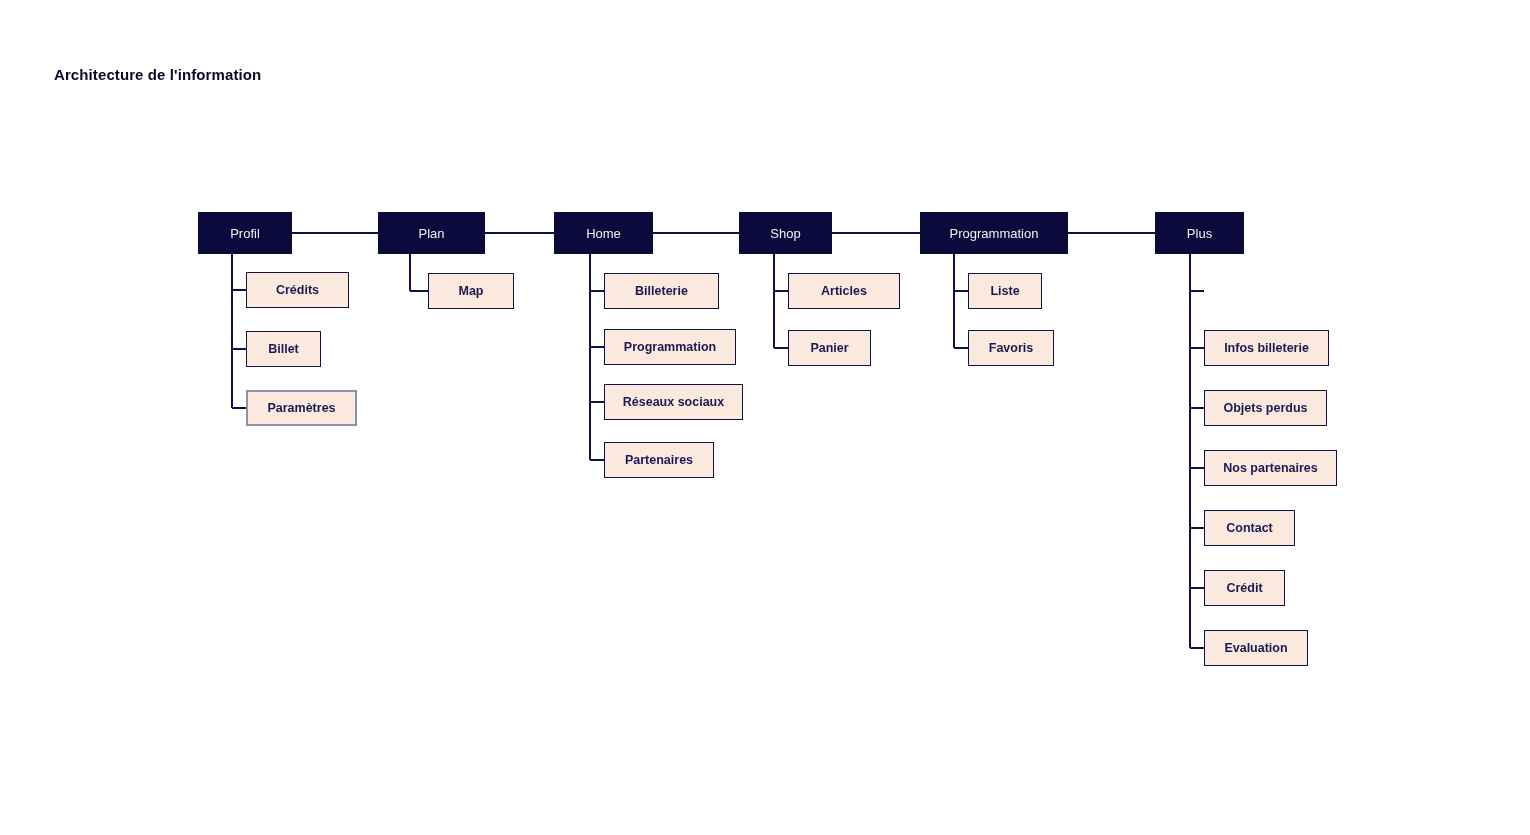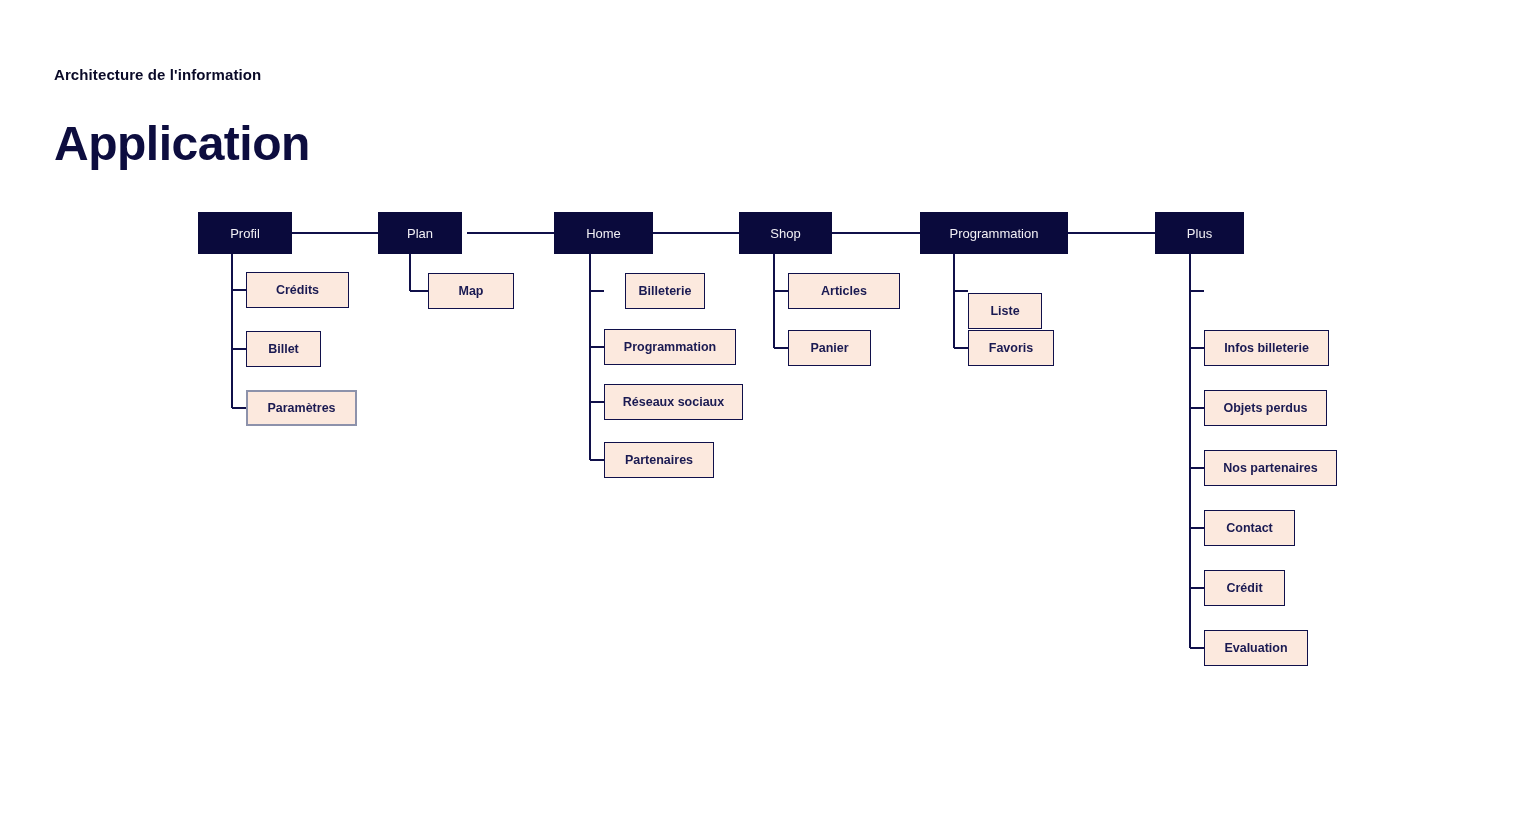--- a/index.html
+++ b/index.html
@@ -56,60 +56,59 @@
     position:absolute; width:1.6px; background:#10104a; z-index:1;
   }
 </style>
 </head>
 <body>
 
 <div id="canvas">
 
   <div class="kicker">Architecture de l'information</div>
 
-  <div class="page-title">Application</div>
 
   <div id="diagram">
       <div class="hline" style="left: 280px; top: 232.2px; width: 86px;"></div>
       <div class="root-node" style="left: 186px; top: 212px; width: 94px;">Profil</div>
       <div class="vline" style="left: 219.2px; top: 254px; height: 154px;"></div>
       <div class="hline" style="left: 220px; top: 289.2px; width: 14px;"></div>
       <div class="child-node" style="left: 234px; top: 272px; width: 103px;">Crédits</div>
       <div class="hline" style="left: 220px; top: 348.2px; width: 14px;"></div>
       <div class="child-node" style="left: 234px; top: 331px; width: 75px;">Billet</div>
       <div class="hline" style="left: 220px; top: 407.2px; width: 14px;"></div>
       <div class="child-node selected" style="left: 234px; top: 390px; width: 111px;">Paramètres</div>
       <div class="hline" style="left: 455px; top: 232.2px; width: 87px;"></div>
-      <div class="root-node" style="left: 366px; top: 212px; width: 84px;">Plan</div>
+      <div class="root-node" style="left: 366px; top: 212px; width: 107px;">Plan</div>
       <div class="vline" style="left: 397.2px; top: 254px; height: 37px;"></div>
       <div class="hline" style="left: 398px; top: 290.2px; width: 18px;"></div>
       <div class="child-node" style="left: 416px; top: 273px; width: 86px;">Map</div>
       <div class="hline" style="left: 641px; top: 232.2px; width: 86px;"></div>
       <div class="root-node" style="left: 542px; top: 212px; width: 99px;">Home</div>
       <div class="vline" style="left: 577.2px; top: 254px; height: 206px;"></div>
       <div class="hline" style="left: 578px; top: 290.2px; width: 14px;"></div>
-      <div class="child-node" style="left: 592px; top: 273px; width: 80px; margin-left: 21px;">Billeterie</div>
+      <div class="child-node" style="left: 592px; top: 273px; width: 115px;">Billeterie</div>
       <div class="hline" style="left: 578px; top: 346.2px; width: 14px;"></div>
       <div class="child-node" style="left: 592px; top: 329px; width: 132px;">Programmation</div>
       <div class="hline" style="left: 578px; top: 401.2px; width: 14px;"></div>
       <div class="child-node" style="left: 592px; top: 384px; width: 139px;">Réseaux sociaux</div>
       <div class="hline" style="left: 578px; top: 459.2px; width: 14px;"></div>
       <div class="child-node" style="left: 592px; top: 442px; width: 110px;">Partenaires</div>
       <div class="hline" style="left: 820px; top: 232.2px; width: 88px;"></div>
       <div class="root-node" style="left: 727px; top: 212px; width: 93px;">Shop</div>
       <div class="vline" style="left: 761.2px; top: 254px; height: 94px;"></div>
       <div class="hline" style="left: 762px; top: 290.2px; width: 14px;"></div>
       <div class="child-node" style="left: 776px; top: 273px; width: 112px;">Articles</div>
       <div class="hline" style="left: 762px; top: 347.2px; width: 14px;"></div>
       <div class="child-node" style="left: 776px; top: 330px; width: 83px;">Panier</div>
       <div class="hline" style="left: 1056px; top: 232.2px; width: 87px;"></div>
       <div class="root-node" style="left: 908px; top: 212px; width: 148px;">Programmation</div>
       <div class="vline" style="left: 941.2px; top: 254px; height: 94px;"></div>
       <div class="hline" style="left: 942px; top: 290.2px; width: 14px;"></div>
-      <div class="child-node" style="left: 956px; top: 273px; width: 74px; margin-top: 20px;">Liste</div>
+      <div class="child-node" style="left: 956px; top: 273px; width: 74px;">Liste</div>
       <div class="hline" style="left: 942px; top: 347.2px; width: 14px;"></div>
       <div class="child-node" style="left: 956px; top: 330px; width: 86px;">Favoris</div>
       <div class="root-node" style="left: 1143px; top: 212px; width: 89px;">Plus</div>
       <div class="vline" style="left: 1177.2px; top: 254px; height: 394px;"></div>
       <div class="hline" style="left: 1178px; top: 290.2px; width: 14px;"></div>
       <div class="hline" style="left: 1178px; top: 347.2px; width: 14px;"></div>
       <div class="child-node" style="left: 1192px; top: 330px; width: 125px;">Infos billeterie</div>
       <div class="hline" style="left: 1178px; top: 407.2px; width: 14px;"></div>
       <div class="child-node" style="left: 1192px; top: 390px; width: 123px;">Objets perdus</div>
       <div class="hline" style="left: 1178px; top: 467.2px; width: 14px;"></div>

